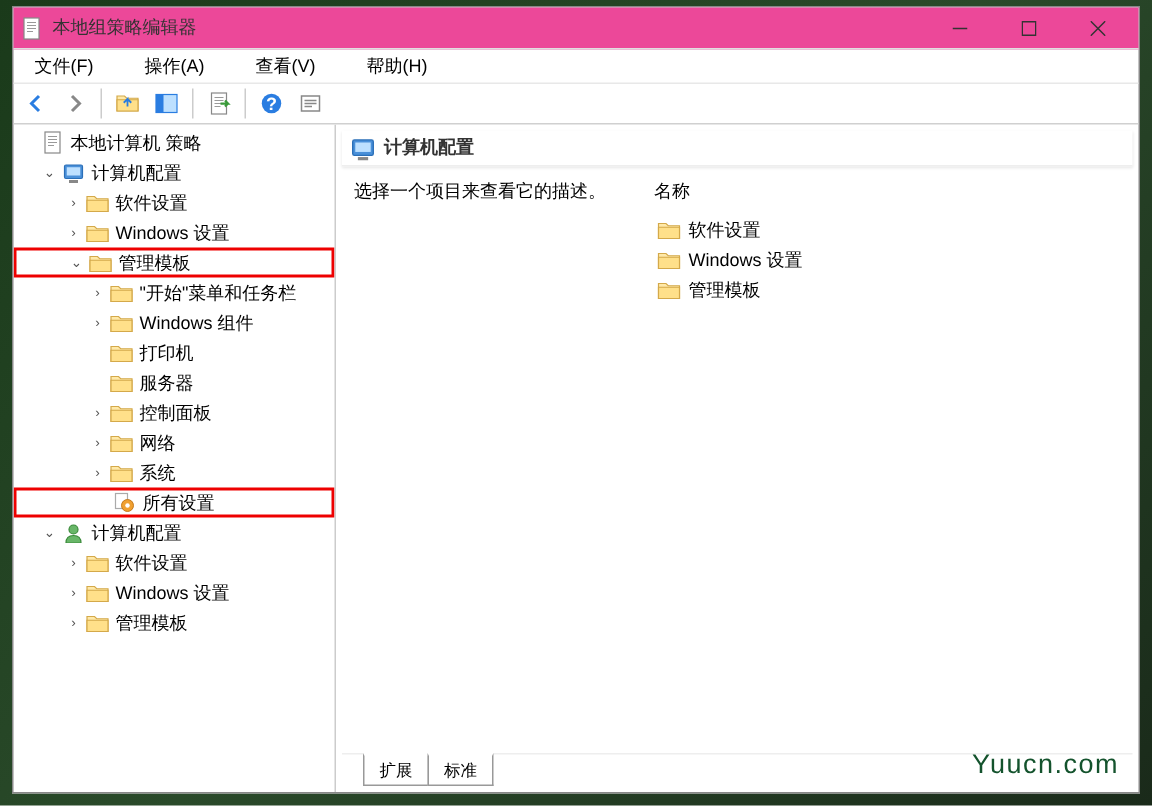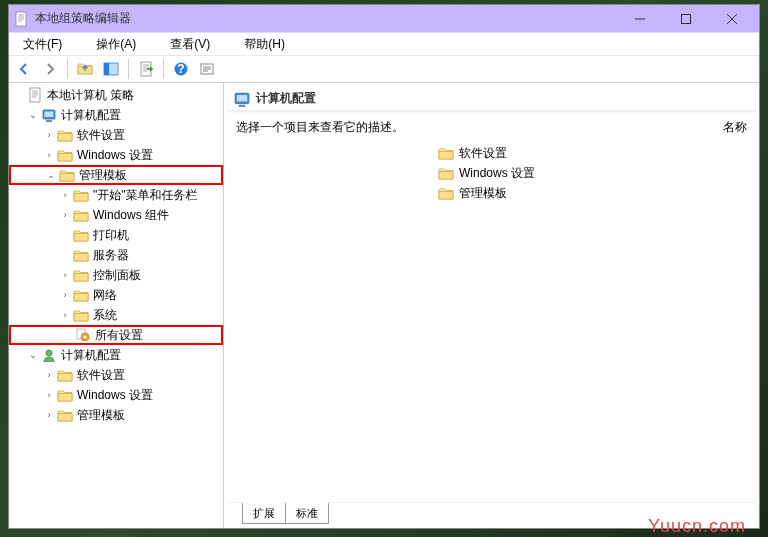--- a/index.html
+++ b/index.html
@@ -1,18 +1,18 @@
 <!DOCTYPE html>
 <html><head>
   <meta charset="utf-8">
   <style>
     * { margin: 0; padding: 0; box-sizing: border-box; font-family: "Microsoft YaHei", "Segoe UI", sans-serif; font-size: 12px; }
     body { background: linear-gradient(135deg, #1a3a1a 0%, #2a4a2a 50%, #1a2a1a 100%); width: 768px; height: 537px; position: relative; }
     .window { position: absolute; top: 4px; left: 8px; width: 752px; height: 525px; background: #fff; border: 1px solid #888; display: flex; flex-direction: column; }
-    .titlebar { height: 28px; background: #c4b5fd; display: flex; align-items: center; padding: 0 4px; border-bottom: 1px solid #e0e0e0; }
+    .titlebar { height: 28px; background: #ec4899; display: flex; align-items: center; padding: 0 4px; border-bottom: 1px solid #e0e0e0; }
     .titlebar-icon { width: 16px; height: 16px; margin-right: 6px; }
     .titlebar-title { flex: 1; font-size: 12px; color: #333; }
     .win-controls { display: flex; }
     .win-btn { width: 46px; height: 28px; display: flex; align-items: center; justify-content: center; cursor: pointer; }
     .menubar { height: 22px; display: flex; align-items: center; padding: 0 6px; gap: 18px; }
     .menu-item { padding: 2px 8px; cursor: pointer; }
     .toolbar { height: 28px; display: flex; align-items: center; padding: 0 4px; gap: 4px; border-top: 1px solid #e8e8e8; border-bottom: 1px solid #d0d0d0; }
     .tbtn { width: 22px; height: 22px; display: flex; align-items: center; justify-content: center; cursor: pointer; border: 1px solid transparent; }
     .tsep { width: 1px; height: 20px; background: #ccc; margin: 0 2px; }
     .body { flex: 1; display: flex; overflow: hidden; }
@@ -20,28 +20,28 @@
     .tree-node { display: flex; align-items: center; height: 20px; padding-right: 4px; cursor: pointer; white-space: nowrap; }
     .tree-toggle { width: 16px; height: 16px; display: inline-flex; align-items: center; justify-content: center; font-size: 9px; color: #555; cursor: pointer; }
     .tree-icon { width: 16px; height: 16px; margin-right: 4px; display: inline-flex; align-items: center; justify-content: center; }
     .redbox { border: 2px solid #e00; }
     .content-pane { flex: 1; display: flex; flex-direction: column; }
     .content-header { height: 24px; background: #fff; border-bottom: 1px solid #eee; margin: 4px 4px 0 4px; display: flex; align-items: center; padding-left: 6px; box-shadow: 0 1px 2px rgba(0,0,0,0.1); }
     .content-header-icon { width: 16px; height: 16px; margin-right: 6px; }
     .content-header-title { font-weight: bold; color: #333; }
     .content-body { flex: 1; display: flex; padding: 8px 12px; overflow: auto; }
     .desc-col { width: 200px; padding-right: 12px; }
-    .list-col { flex: 1; text-align: right; }
+    .list-col { flex: 1; }
     .list-header { font-weight: normal; margin-bottom: 6px; border-bottom: 1px solid transparent; }
     .list-item { display: flex; align-items: center; height: 20px; cursor: pointer; padding: 1px 2px; }
     .folder-icon { width: 16px; height: 14px; margin-right: 5px; }
     .tabs { height: 22px; display: flex; padding-left: 14px; gap: 0; border-top: 1px solid #eee; margin: 0 4px 4px 4px; }
     .tab { padding: 2px 10px 1px 10px; border: 1px solid #999; border-top: 2px solid #fff; background: #fff; font-size: 11px; cursor: pointer; position: relative; margin-top: -1px; }
     .tab:not(:first-child){ margin-left:-1px; }
-    .watermark { position: absolute; right: 22px; bottom: 0; color: #ef4444; font-size: 18px; font-weight: 300; letter-spacing: 1px; pointer-events: none; }
+    .watermark { position: absolute; right: 22px; bottom: 17px; color: #14532d; font-size: 18px; font-weight: 300; letter-spacing: 1px; pointer-events: none; }
     svg { display: block; }
   </style>
 </head>
 <body>
 
 <svg width="0" height="0" style="position:absolute">
   <defs>
     <g id="folder">
       <path d="M1 3 L6 3 L7.5 4.5 L15 4.5 L15 13 L1 13 Z" fill="#ffe9a8" stroke="#d4a94a" stroke-width="0.8"></path>
       <path d="M1 5.5 L15 5.5 L15 13 L1 13 Z" fill="#ffe08a" stroke="#d4a94a" stroke-width="0.8"></path>

